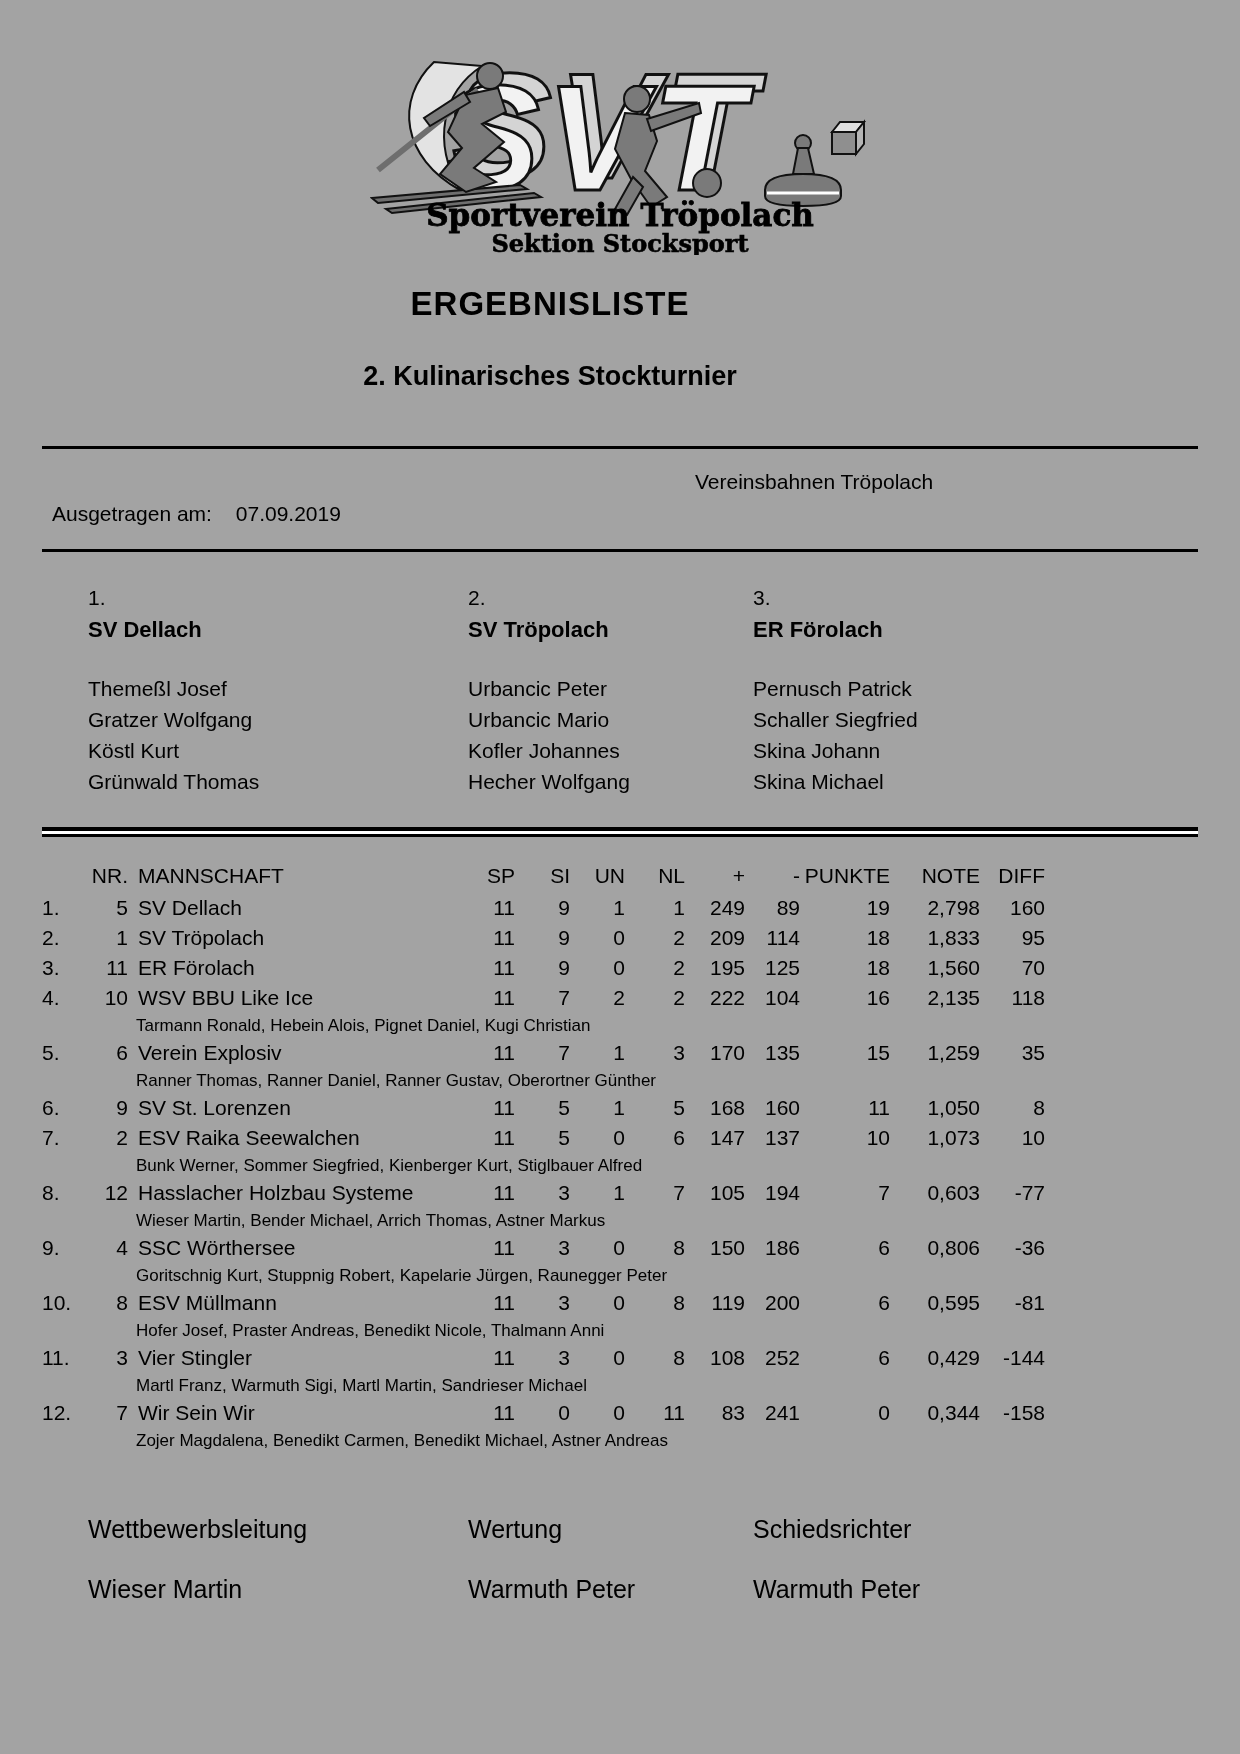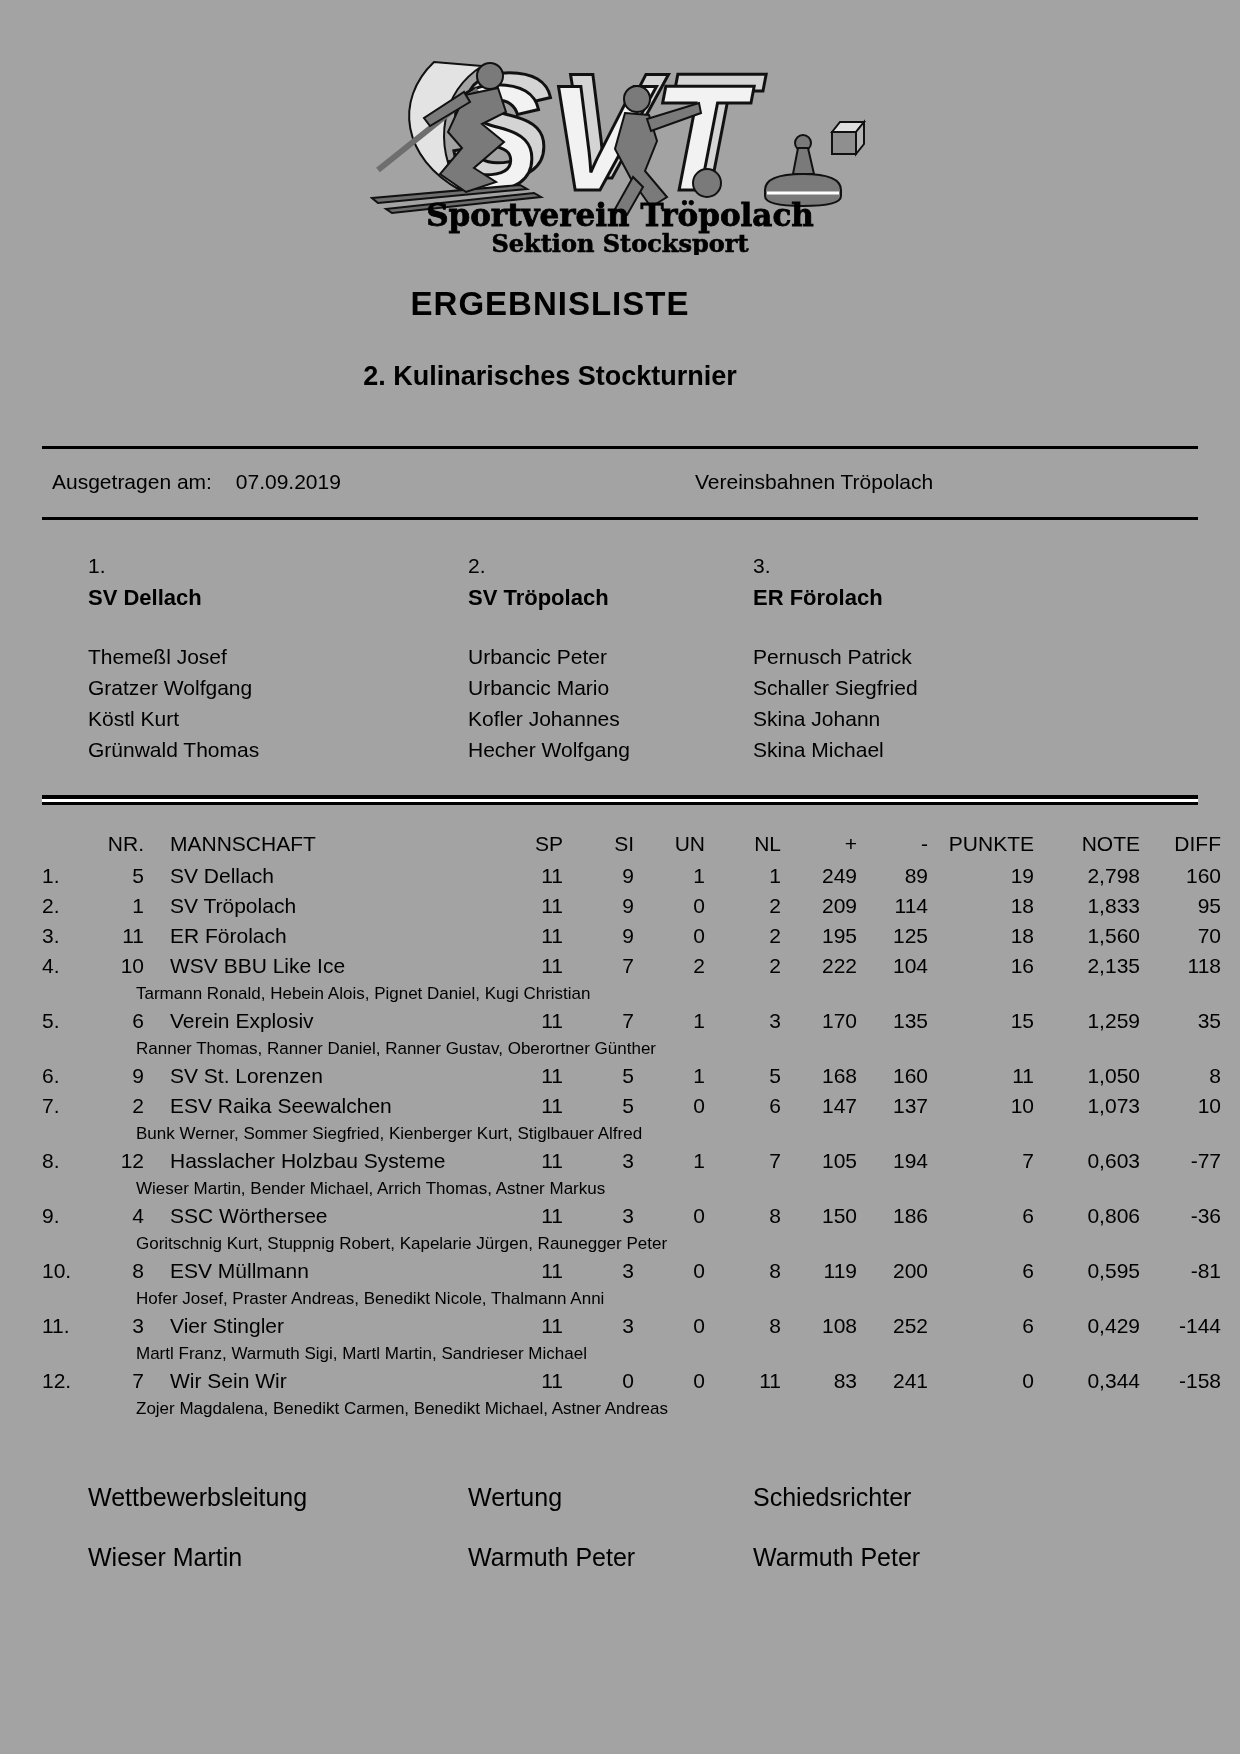--- a/index.html
+++ b/index.html
@@ -13,34 +13,34 @@
   
   .center-col{width:1100px;text-align:center;}
   .list-title{font-size:33px;font-weight:bold;letter-spacing:1px;margin-top:26px;}
   .tournament-title{font-size:27px;font-weight:bold;margin-top:38px;}
 
   .rule{height:3px;background:#000;margin:0 42px;}
   .rule-1{margin-top:54px;}
 
   .date-row{position:relative;margin:0 42px;padding:21px 0 23px 10px;font-size:21px;}
   .date-label{display:inline-block;}
-  .date-value{display:inline-block;margin-left:18px;}
+  .date-value{display:inline-block;margin-left:18px;margin-top:32px;}
   .venue{position:absolute;left:653px;top:21px;}
 
   
   .podium{margin:34px 42px 0 88px;display:grid;grid-template-columns:380px 285px 1fr;font-size:21px;}
   .podium-rank{margin-bottom:7px;}
   .podium-team{font-size:22px;font-weight:bold;}
   .podium-players{margin-top:30px;line-height:31px;}
 
   .double-rule{margin:30px 42px 0 42px;height:3px;background:#fff;border-top:4px solid #000;border-bottom:3px solid #000;}
 
   
   .results{margin:24px 0 0 42px;width:1003px;font-size:21px;}
-  .trow,.thead{display:grid;grid-template-columns:48px 38px 330px 57px 55px 55px 60px 60px 55px 90px 90px 65px;column-gap:16px;line-height:30px;}
+  .trow,.thead{display:grid;grid-template-columns:48px 38px 330px 57px 55px 55px 60px 60px 55px 90px 90px 65px;column-gap:0;line-height:30px;}
   .thead{margin-bottom:2px;}
   .cell{white-space:nowrap;}
   .rank{text-align:left;}
   .num{text-align:right;}
   .team{text-align:left;padding-left:10px;}
   .players-line{font-size:17px;line-height:25px;padding-left:94px;white-space:nowrap;}
 
   
   .footer{margin:62px 42px 0 88px;display:grid;grid-template-columns:380px 285px 1fr;font-size:25px;}
   .footer-name{margin-top:31px;}

